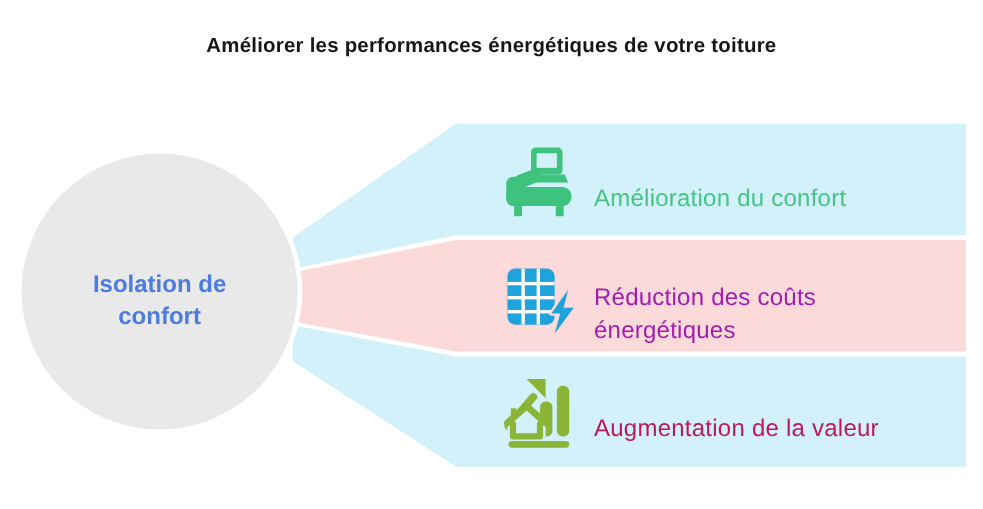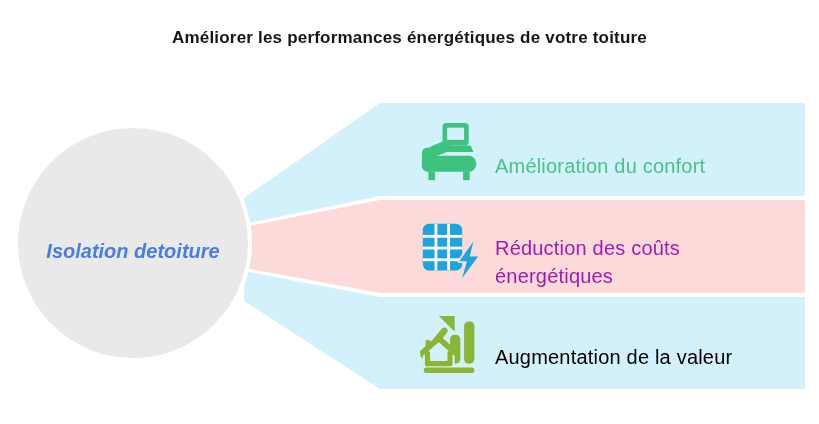--- a/index.html
+++ b/index.html
@@ -12,23 +12,23 @@
   .canvas{position:relative;width:819px;height:348px;background:#ffffff;}
   .title{
     position:absolute;top:27px;left:0;width:100%;
     text-align:center;font-size:17px;font-weight:bold;
     letter-spacing:.2px;line-height:21px;
   }
   .diagram{position:absolute;left:0;top:0;}
   .hub-circle{stroke:#ffffff;stroke-width:4;}
   .hub-label{
     position:absolute;left:13px;top:123px;width:240px;height:240px;
-    display:flex;flex-direction:row;justify-content:center;align-items:center;
+    display:flex;flex-direction:column;justify-content:center;align-items:center;
     box-sizing:border-box;padding-top:16px;
-    font-size:20px;font-weight:bold;line-height:27px;text-align:center;font-style:italic;
+    font-size:20px;font-weight:bold;line-height:27px;text-align:center;
   }
   .benefit-row{
     position:absolute;left:420px;height:64px;
     display:flex;align-items:center;gap:15px;
   }
   .row-1{top:121px;}
   .row-2{top:217px;}
   .row-3{top:312px;}
   .benefit-icon{flex:0 0 auto;display:block;}
   .benefit-label{font-size:20px;line-height:28px;letter-spacing:.2px;white-space:nowrap;margin-top:26px;}
@@ -45,21 +45,21 @@
 
   <svg class="diagram" width="819" height="424" viewBox="0 0 819 424">
     <polygon points="380,103 805,103 805,196 380,196 244,224 244,198" fill="#d3f1fa"></polygon>
     <polygon points="380,200 805,200 805,293 380,293 244,268 244,227" fill="#fcdada"></polygon>
     <polygon points="380,297 805,297 805,389 380,389 244,301 244,271" fill="#d3f1fa"></polygon>
     <circle class="hub-circle" cx="133" cy="243" r="117" fill="#e9e9e9"></circle>
   </svg>
 
   <div class="hub-label" style="color:#4a7ce2;">
     <div>Isolation de</div>
-    <div>toiture</div>
+    <div>confort</div>
   </div>
 
   <div class="benefit-row row-1">
     <svg class="benefit-icon" width="60" height="62" viewBox="0 0 64 64" color="#3ec37f">
       <rect x="2" y="26" width="13" height="26" rx="6" fill="currentColor"></rect>
       <rect x="8" y="22" width="25" height="12" rx="6" fill="currentColor" transform="rotate(-22 20 28)"></rect>
       <path d="M22,24 L54,24 L57,31 L19,31 Z" fill="currentColor"></path>
       <rect x="24" y="0" width="28" height="24" rx="4" fill="currentColor"></rect>
       <rect x="29" y="5" width="18" height="13" fill="#d3f1fa"></rect>
       <rect x="2" y="35" width="58" height="17" rx="8" fill="currentColor"></rect>
@@ -99,18 +99,18 @@
       <rect x="47" y="8" width="11" height="45" rx="5" fill="currentColor"></rect>
       <rect x="32" y="22" width="11" height="31" rx="5" fill="currentColor"></rect>
       <path class="outline" d="M4,44 L26,18" stroke-width="7"></path>
       <polygon points="20,2 37,2 37,19" fill="currentColor"></polygon>
       <path d="M20,26 L37,41 L37,55 L3,55 L3,41 Z" fill="#d3f1fa"></path>
       <path class="outline" d="M3,41 L20,26 L37,41" stroke-width="6"></path>
       <rect x="6" y="28" width="5" height="9" fill="currentColor"></rect>
       <path class="outline" d="M8,42 L8,53 L32,53 L32,42" stroke-width="5.5"></path>
       <rect x="4" y="57" width="54" height="6" rx="3" fill="currentColor"></rect>
     </svg>
-    <div class="benefit-label" style="color:#000000;">
+    <div class="benefit-label" style="color:#be185d;">
       <div>Augmentation de la valeur</div>
     </div>
   </div>
 
 </div>
 
 </body></html>

